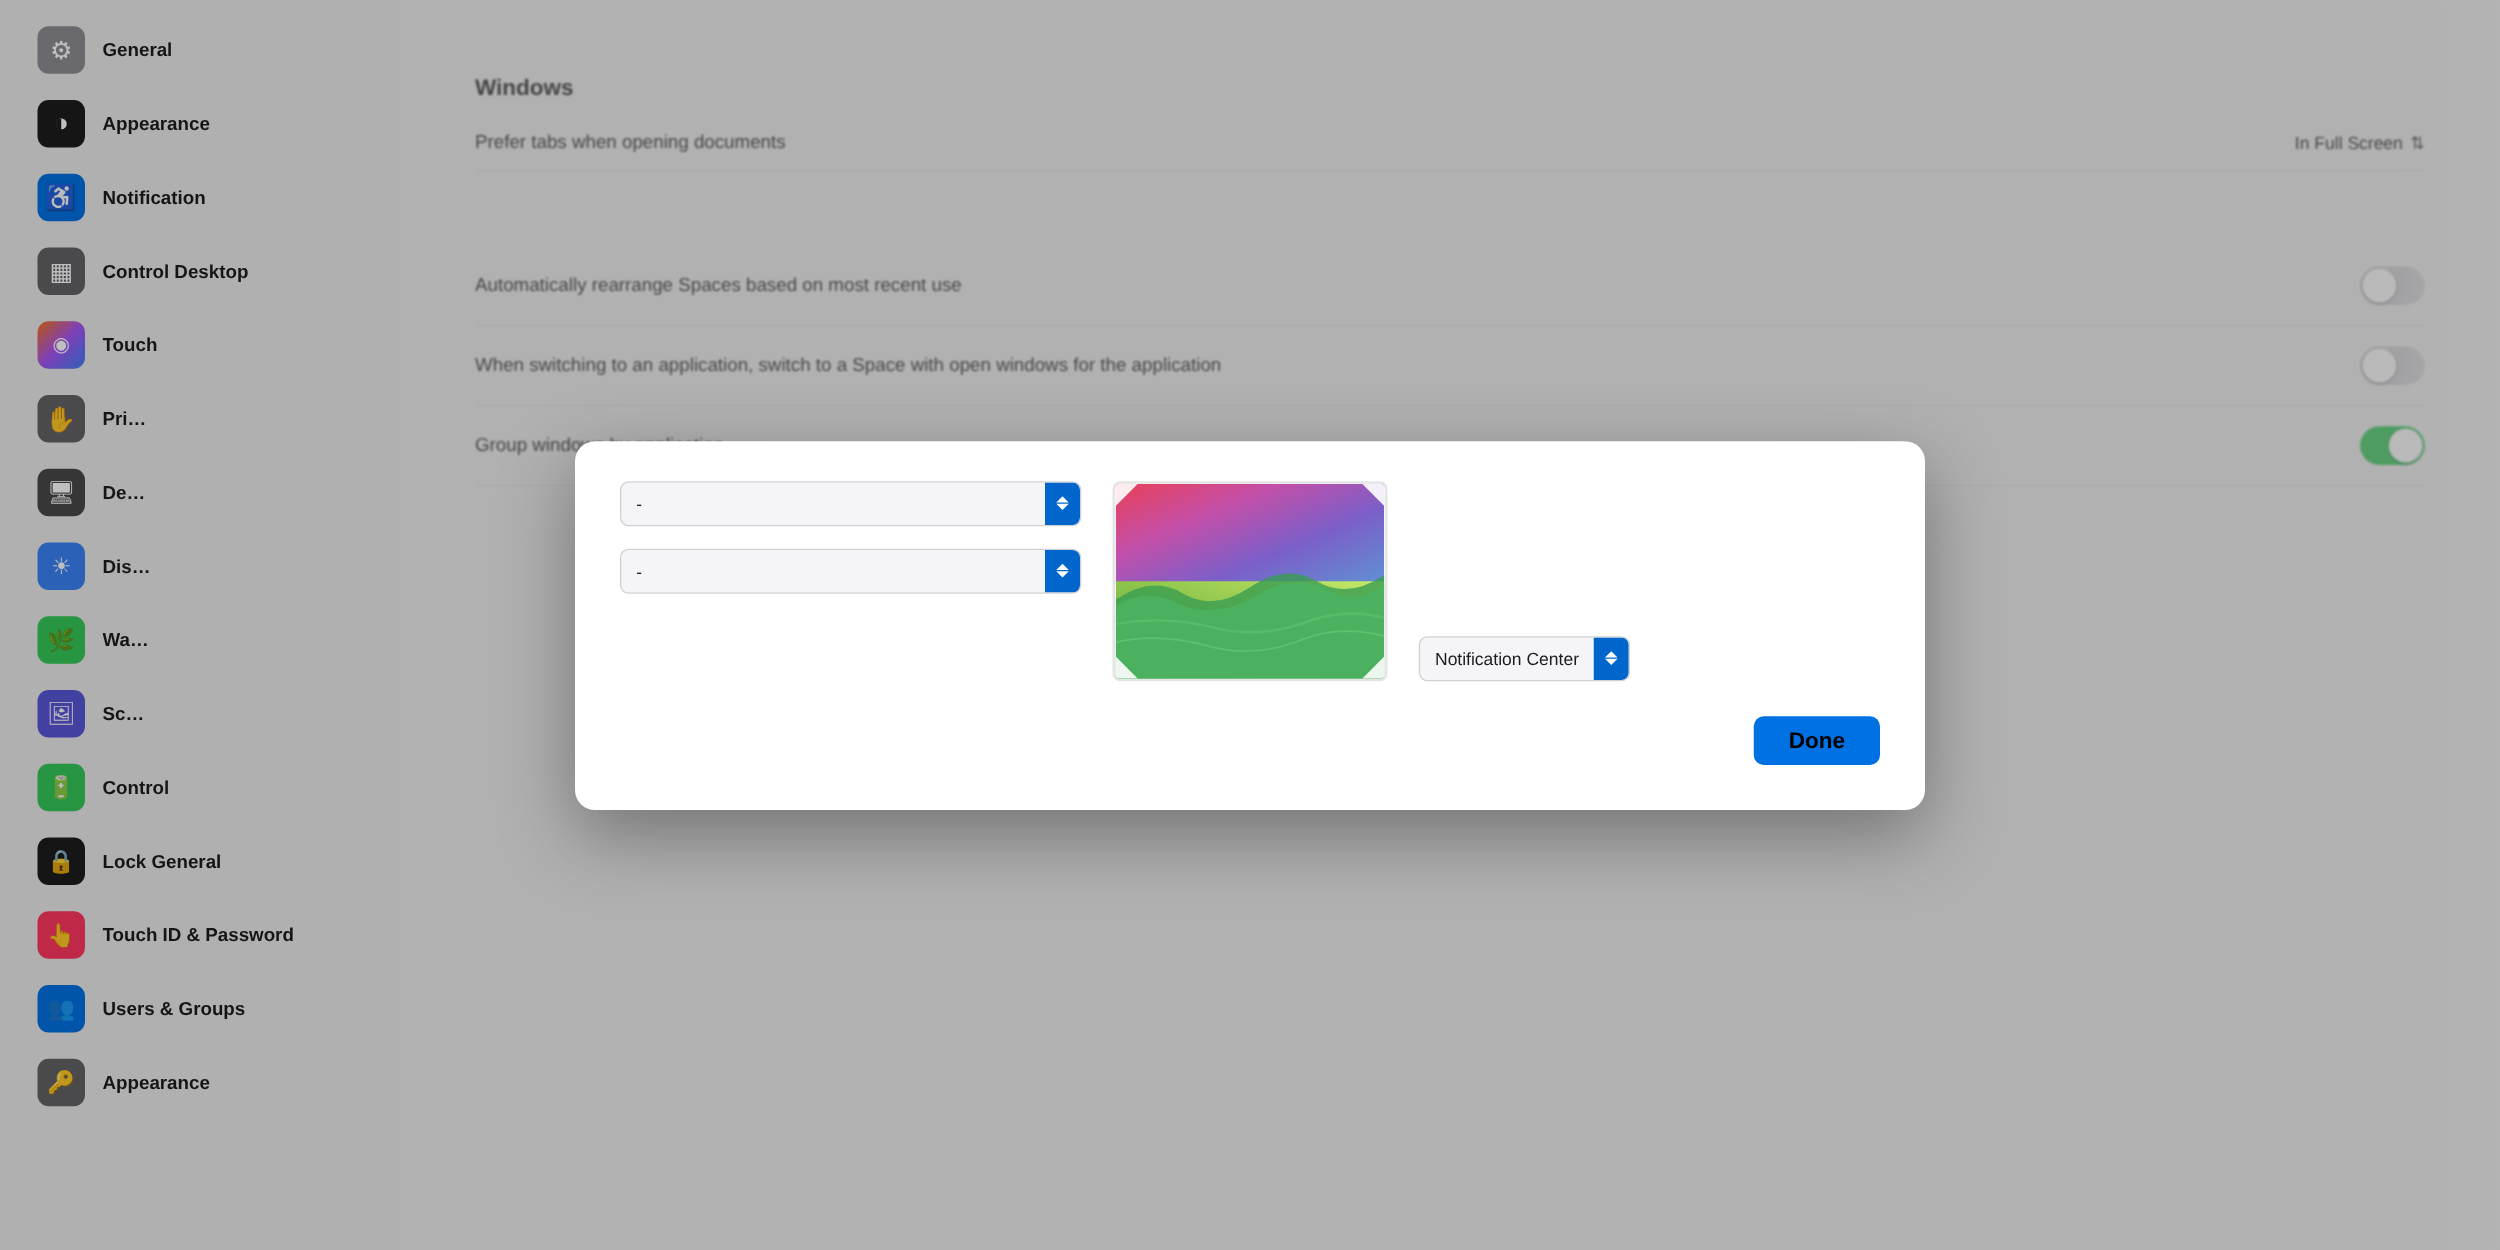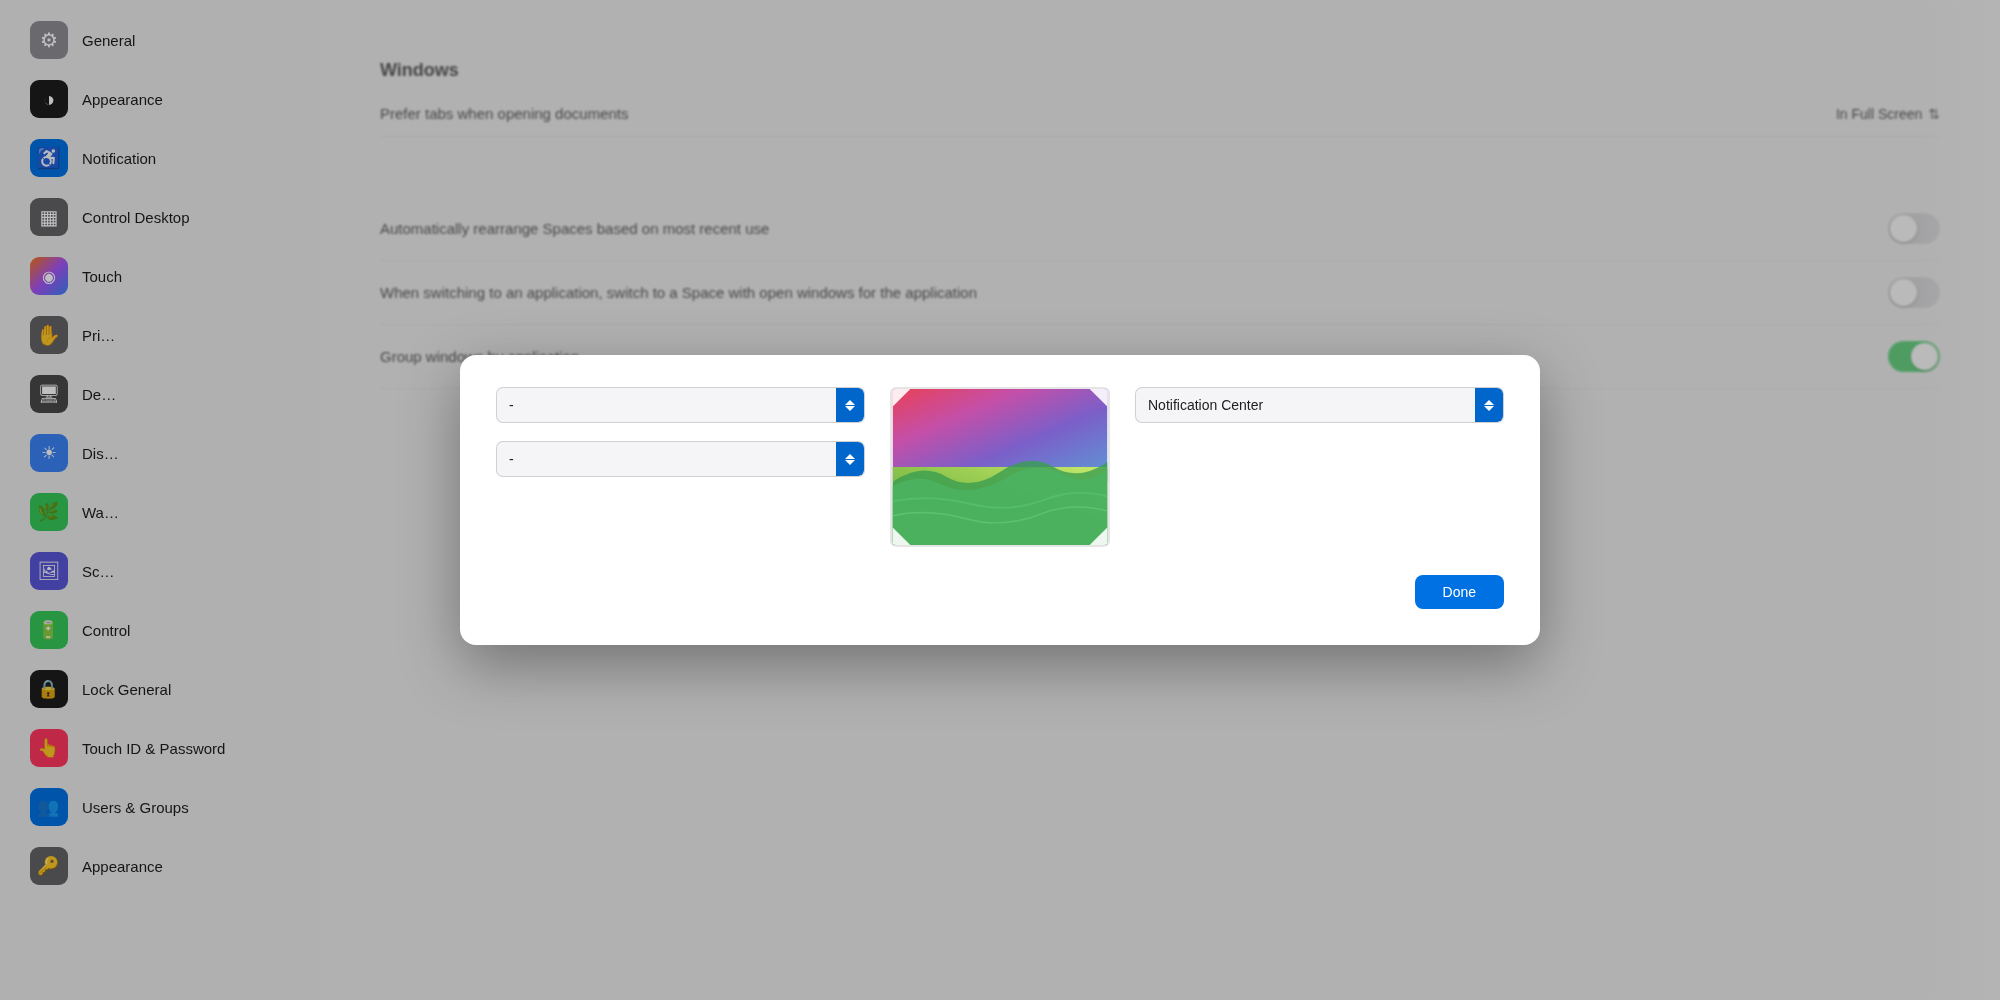--- a/index.html
+++ b/index.html
@@ -168,23 +168,24 @@
 
     .modal-center-column {
       width: 230px;
       display: flex;
       align-items: center;
       justify-content: center;
     }
 
     .modal-right-column {
       display: flex;
-      flex-direction: column;
+      flex-direction: row;
       gap: 18px;
       flex: 1;
+      align-items: flex-end;
     }
 
     
     .wallpaper-thumb {
       width: 220px;
       height: 160px;
       border-radius: 6px;
       overflow: hidden;
       border: 2px solid rgba(0,0,0,0.1);
       position: relative;
@@ -237,36 +238,37 @@
     .stepper-arrow-up {
       border-bottom: 5px solid white;
     }
     .stepper-arrow-down {
       border-top: 5px solid white;
     }
 
     
     .done-btn {
       background: #0071e3;
-      color: #ffffff;
+      color: #000000;
       border: none;
       border-radius: 8px;
       padding: 9px 28px;
-      font-size: 14px;
-      font-weight: 400;
+      font-size: 18px;
+      font-weight: 700;
       cursor: pointer;
       display: block;
       margin-left: auto;
       margin-top: 28px;
     }
 
     
     .partial-text {
       overflow: hidden;
       white-space: nowrap;
+      font-weight: bold;
     }
 
     
     .right-fade {
       position: absolute;
       right: 0;
       top: 0;
       bottom: 0;
       width: 80px;
       background: linear-gradient(to right, transparent, rgba(240,240,240,0.9));

